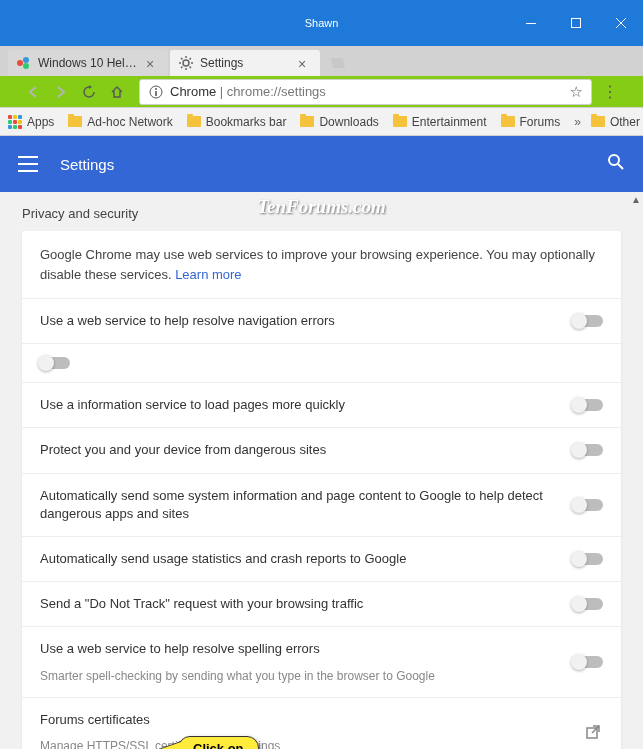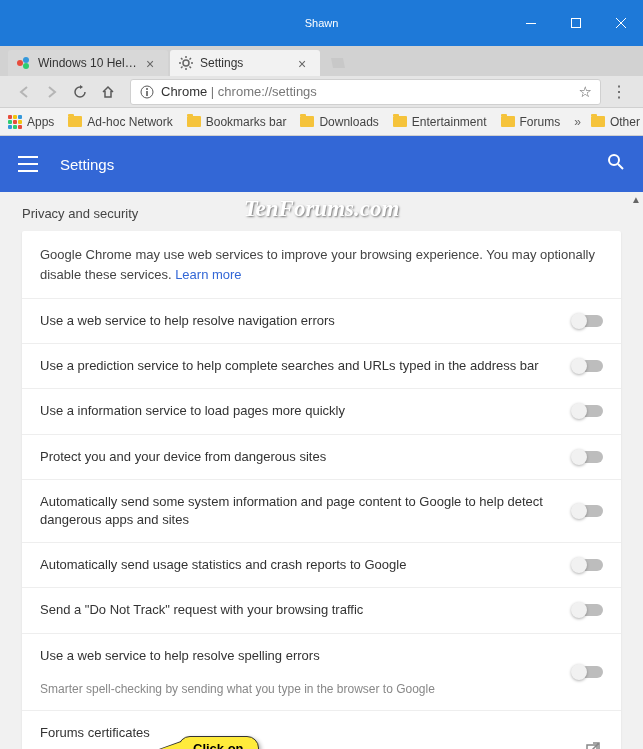--- a/index.html
+++ b/index.html
@@ -7,21 +7,21 @@
 .titlebar{height:46px;background:#1e79d8;display:flex;align-items:center;justify-content:flex-end;color:#fff;position:relative}
 .titlebar-user{position:absolute;left:50%;transform:translateX(-50%);font-size:11px;color:#fff}
 .win-btn{width:45px;height:30px;display:flex;align-items:center;justify-content:center;font-size:11px}
 .tabstrip{height:30px;background:#d2d2d2;display:flex;align-items:flex-end;padding-left:8px}
 .tab{height:26px;background:#f2f2f2;border-radius:3px 3px 0 0;display:flex;align-items:center;padding:0 8px;font-size:12px;color:#333;margin-right:2px;min-width:150px;max-width:160px;position:relative}
 .tab.inactive{background:#d8d8d8}
 .tab-favicon{width:16px;height:16px;margin-right:6px;flex-shrink:0}
 .tab-title{flex:1;white-space:nowrap;overflow:hidden;text-overflow:ellipsis}
 .tab-close{width:14px;height:14px;margin-left:4px;font-size:14px;color:#666;flex-shrink:0}
 .newtab{width:20px;height:20px;display:flex;align-items:center;justify-content:center;margin-left:6px;margin-bottom:3px}
-.toolbar{height:32px;background:#e5e5e5;display:flex;align-items:center;padding:0 12px;border-bottom:1px solid #d0d0d0}
+.toolbar{height:32px;background:#84cc16;display:flex;align-items:center;padding:0 21px;border-bottom:1px solid #d0d0d0}
 .nav-btn{width:24px;height:24px;display:flex;align-items:center;justify-content:center;color:#999;margin-right:4px}
 .nav-btn.enabled{color:#5a5a5a}
 .omnibox{flex:1;height:26px;background:#fff;border:1px solid #d0d0d0;border-radius:3px;display:flex;align-items:center;padding:0 8px;margin:0 6px}
 .omnibox-icon{width:16px;height:16px;margin-right:6px;display:flex;align-items:center;justify-content:center;color:#5a5a5a;font-size:11px}
 .omnibox-prefix{color:#333;font-size:13px}
 .omnibox-text{color:#777;font-size:13px}
 .omnibox-star{color:#5a5a5a;font-size:15px}
 .menu-btn{width:24px;height:24px;display:flex;align-items:center;justify-content:center;color:#5a5a5a;font-size:16px}
 .bookbar{height:28px;background:#f2f2f2;display:flex;align-items:center;padding:0 8px;border-bottom:1px solid #d0d0d0;font-size:12px;color:#444}
 .bookbar-item{display:flex;align-items:center;margin-right:14px;white-space:nowrap}
@@ -29,30 +29,30 @@
 .bookbar-folder::before{content:"";position:absolute;top:-2px;left:0;width:6px;height:2px;background:#f5c33b;border-radius:1px 1px 0 0}
 .bookbar-apps{width:14px;height:14px;margin-right:5px;display:grid;grid-template-columns:repeat(3,4px);grid-template-rows:repeat(3,4px);gap:1px}
 .bookbar-apps span{border-radius:1px}
 .bookbar-chevr{color:#666;margin-right:10px}
 .content{height:629px;background:#f1f1f1;overflow:hidden;position:relative}
 .appbar{height:56px;background:#3367d6;display:flex;align-items:center;padding:0 18px;color:#fff}
 .hamburger{width:20px;height:16px;margin-right:22px;display:flex;flex-direction:column;justify-content:space-between}
 .hamburger span{height:2px;background:#fff}
 .appbar-title{font-size:15px;flex:1}
 .search-ico{font-size:18px}
-.watermark{position:absolute;top:60px;left:50%;transform:translateX(-50%);color:#fff;font-size:23px;font-weight:bold;font-style:italic;text-shadow:1px 1px 2px rgba(0,0,0,0.5);z-index:5;font-family:Georgia,serif}
+.watermark{position:absolute;top:60px;left:50%;transform:translateX(-50%);color:#fff;font-size:19px;font-weight:bold;font-style:italic;text-shadow:1px 1px 2px rgba(0,0,0,0.5);z-index:5;font-family:Georgia,serif}
 .section-title{font-size:13px;color:#444;font-weight:500;padding:14px 22px 10px}
 .card{background:#fff;margin:0 22px;border-radius:2px;box-shadow:0 1px 2px rgba(0,0,0,0.1)}
 .intro{padding:14px 18px;font-size:13px;color:#444;line-height:1.5;border-bottom:1px solid #eee}
 .intro a{color:#3367d6;text-decoration:none}
 .row{display:flex;align-items:center;padding:13px 18px;border-bottom:1px solid #eee;font-size:13px;color:#333}
 .row:last-child{border-bottom:none}
 .row-text{flex:1;padding-right:12px}
 .row-title{color:#333;line-height:1.4}
-.row-sub{color:#888;font-size:12px;margin-top:16px;line-height:1.4}
+.row-sub{color:#888;font-size:12px;margin-top:9px;line-height:1.4}
 .toggle{width:30px;height:12px;background:#bdbdbd;border-radius:6px;position:relative;flex-shrink:0}
 .toggle::after{content:"";position:absolute;width:16px;height:16px;background:#f1f1f1;border-radius:50%;top:-2px;left:-2px;box-shadow:0 1px 3px rgba(0,0,0,0.3)}
 .link-ico{width:18px;height:18px;color:#888;flex-shrink:0}
 .scrollup{position:absolute;top:58px;right:2px;font-size:10px;color:#666}
 .callout{position:absolute;background:#ffeb3b;border:1px solid #333;border-radius:12px;padding:4px 14px;font-size:13px;font-weight:bold;color:#000;box-shadow:2px 2px 4px rgba(0,0,0,0.3)}
 .callout::before{content:"";position:absolute;left:-28px;top:50%;transform:translateY(-50%);border:8px solid transparent;border-right:22px solid #333}
 .callout::after{content:"";position:absolute;left:-25px;top:50%;transform:translateY(-50%);border:7px solid transparent;border-right:20px solid #ffeb3b}
 </style>
 </head>
 <body>
@@ -219,23 +219,20 @@
     </div>
 
     <div id="rows-container">
         <div class="row">
           <div class="row-text">
             <div class="row-title">Use a web service to help resolve navigation errors</div>
           </div>
           <div class="toggle"></div>
         </div>
         <div class="row">
-          <div class="row-text">
-            <div class="row-title">Use a prediction service to help complete searches and URLs typed in the address bar</div>
-          </div>
           <div class="toggle"></div>
         </div>
         <div class="row">
           <div class="row-text">
             <div class="row-title">Use a information service to load pages more quickly</div>
           </div>
           <div class="toggle"></div>
         </div>
         <div class="row">
           <div class="row-text">

